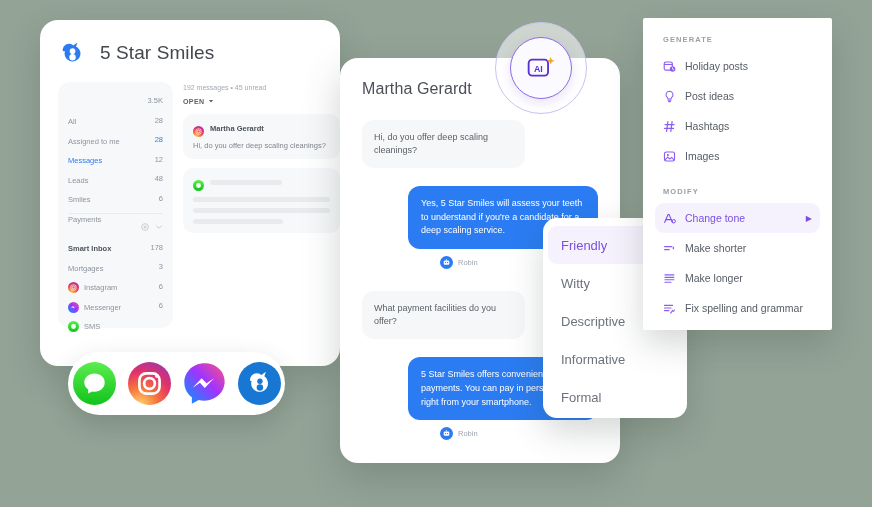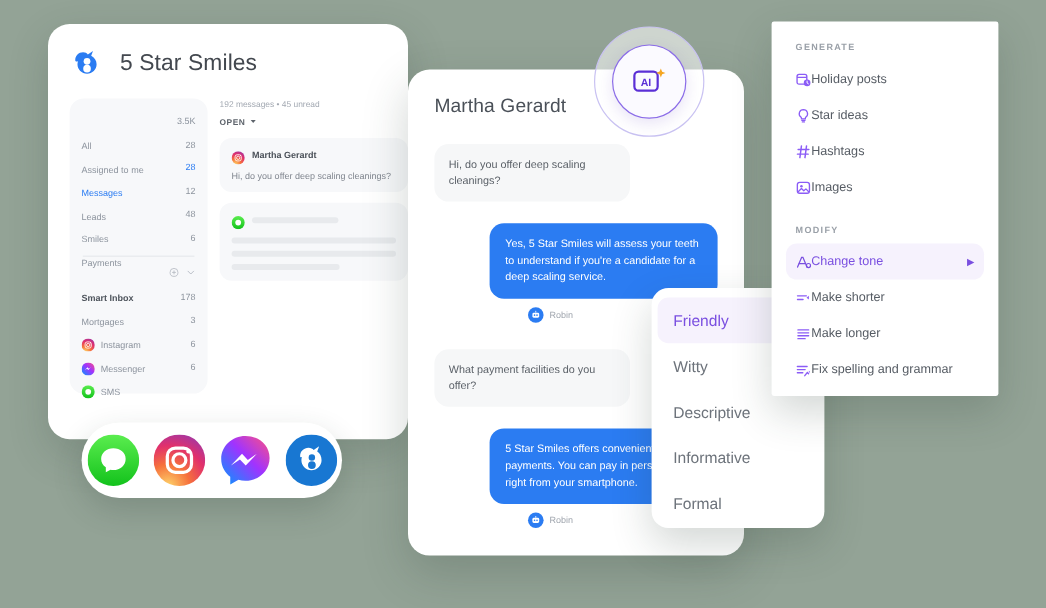--- a/index.html
+++ b/index.html
@@ -197,21 +197,21 @@
     display: flex;
     align-items: center;
     justify-content: center;
     box-shadow: 0 4px 12px rgba(90,60,190,0.14);
   }
 
   
   #tone-menu {
     position: absolute;
     left: 543px;
-    top: 240px;
+    top: 218px;
     width: 144px;
     height: 200px;
     background: #ffffff;
     border-radius: 14px;
     box-shadow: 0 14px 34px rgba(40,60,50,0.20);
     padding: 8px 0;
   }
   .tone-item {
     height: 38px;
     display: flex;
@@ -243,20 +243,21 @@
   .menu-section {
     font-size: 7.5px;
     font-weight: bold;
     letter-spacing: 1.1px;
     color: #9aa0a8;
     padding: 0 8px;
   }
   .menu-item {
     display: flex;
     align-items: center;
+    gap: 9px;
     height: 30px;
     padding: 0 8px;
     font-size: 10.5px;
     color: #565c64;
     border-radius: 9px;
   }
   .menu-item.sel { background: #f6f2fd; color: #7a4fe0; }
   .menu-item .mi-ico { width: 13px; height: 13px; flex: none; display: block; }
   .menu-item .mi-label { flex: 1 1 auto; }
   .menu-item .mi-arrow { font-size: 8px; color: #7a4fe0; }
@@ -543,21 +544,21 @@
     <span class="mi-label">Holiday posts</span>
   </div>
 
   <div class="menu-item">
     <span class="mi-ico">
       <svg viewBox="0 0 16 16" width="13" height="13">
         <path d="M8 1.6a4.3 4.3 0 00-2.6 7.7c.4.4.6.8.6 1.3v.5h4v-.5c0-.5.2-.9.6-1.3A4.3 4.3 0 008 1.6z" fill="none" stroke="#8b5cf6" stroke-width="1.3"></path>
         <path d="M6.3 12.6h3.4M6.9 14.3h2.2" stroke="#8b5cf6" stroke-width="1.3" stroke-linecap="round"></path>
       </svg>
     </span>
-    <span class="mi-label">Star ideas</span>
+    <span class="mi-label">Post ideas</span>
   </div>
 
   <div class="menu-item">
     <span class="mi-ico">
       <svg viewBox="0 0 16 16" width="13" height="13">
         <path d="M6 2L4.4 14M11.2 2L9.6 14M2.6 5.6h11M1.9 10.4h11" stroke="#8b5cf6" stroke-width="1.5" stroke-linecap="round"></path>
       </svg>
     </span>
     <span class="mi-label">Hashtags</span>
   </div>

